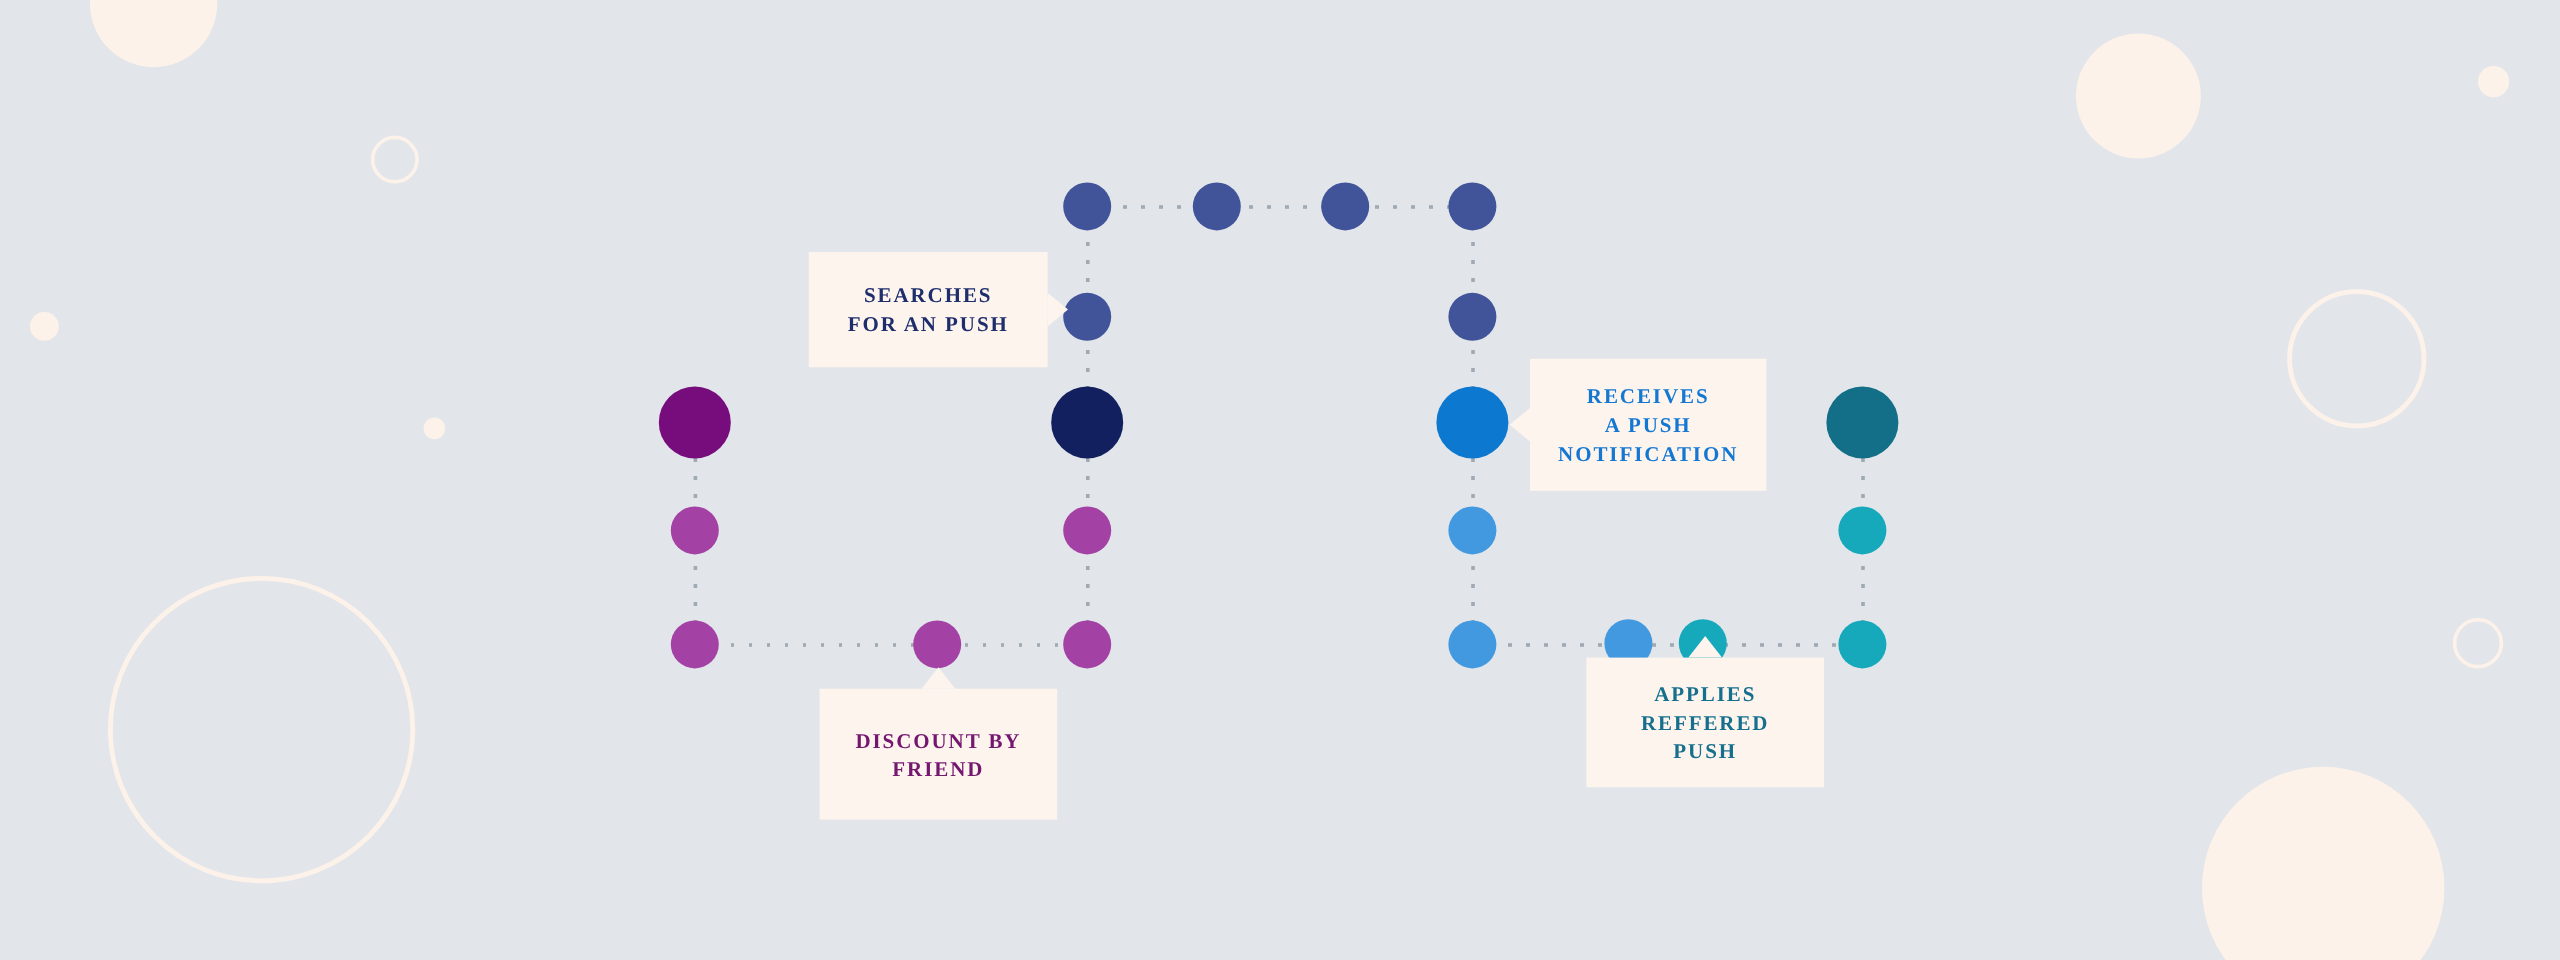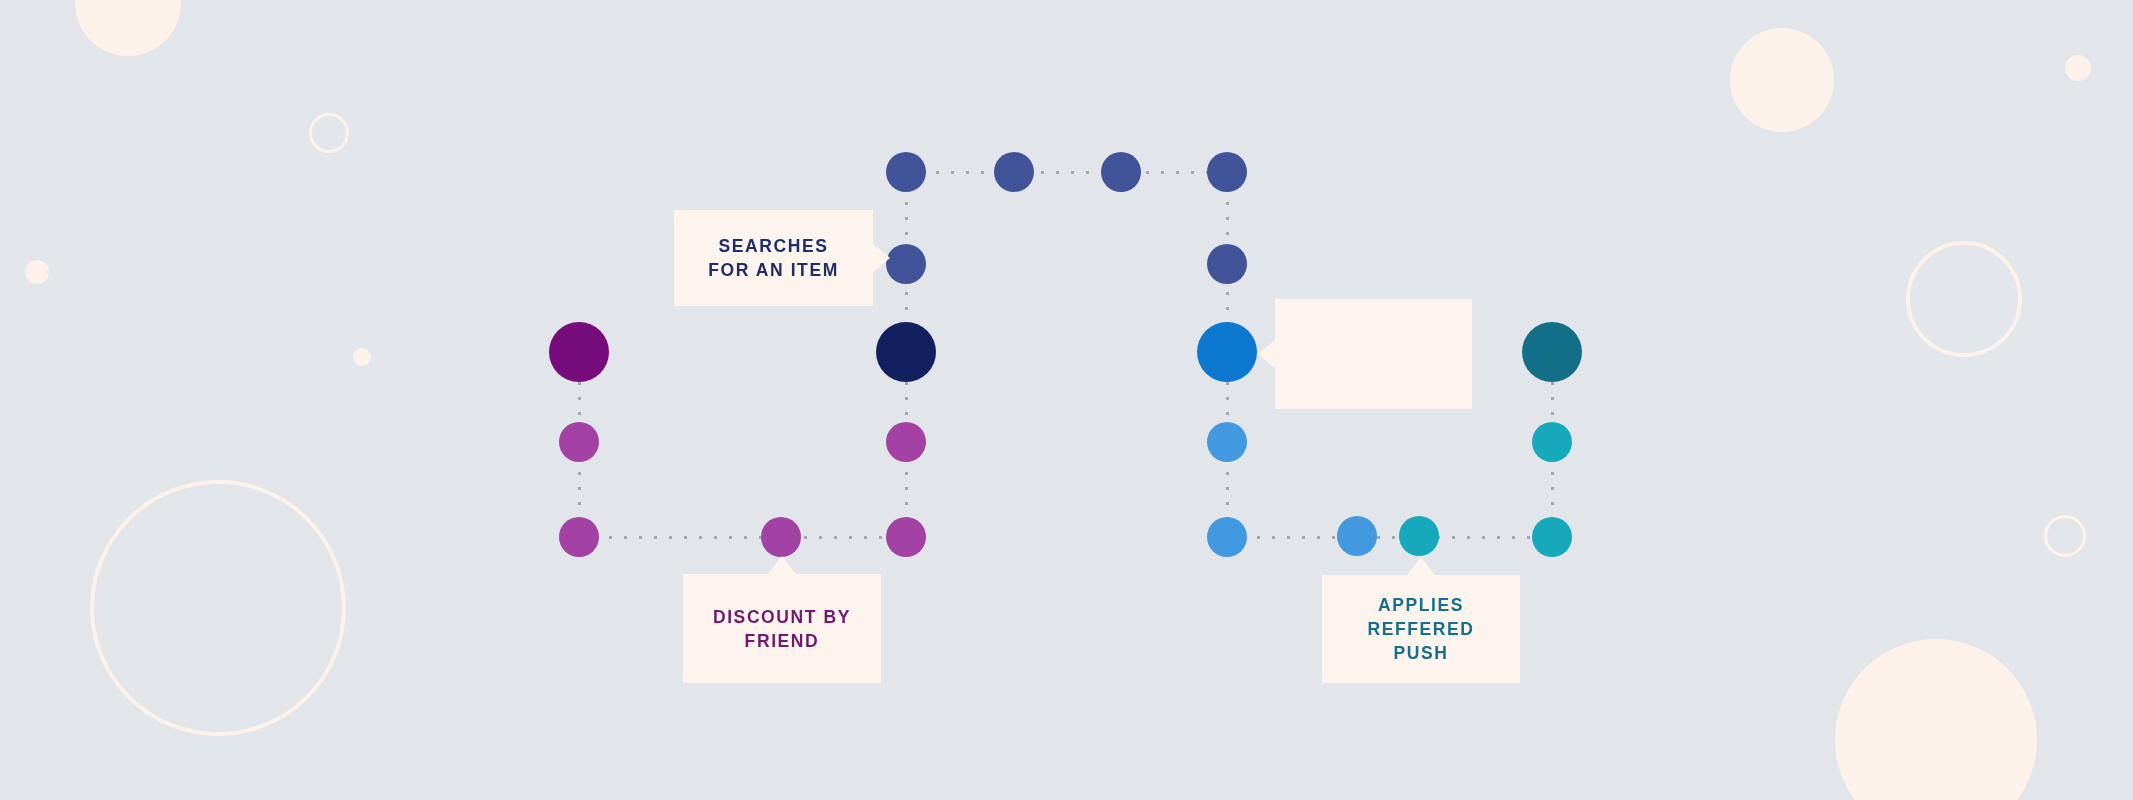--- a/index.html
+++ b/index.html
@@ -1,20 +1,20 @@
 <!DOCTYPE html>
 <html><head>
 <meta charset="utf-8">
 <style>
   html,body{margin:0;padding:0;}
   body{background:#e2e6ea;}
   .canvas{
     position:relative;
     overflow:hidden;
-    font-family:Liberation Sans, sans-serif;
+    font-family:Liberation Serif, serif;
   }
   .decor{position:absolute;border-radius:50%;}
   .decor.filled{background:var(--cream);}
   .decor.outline{border-style:solid;border-color:var(--cream);background:transparent;box-sizing:border-box;}
   .seg{position:absolute;}
   .dot{position:absolute;border-radius:50%;}
   .callout{
     position:absolute;
     display:flex;align-items:center;justify-content:center;
     text-align:center;
@@ -82,34 +82,39 @@
       <div class="dot" style="left: 1399px; top: 516px; height: 40px; width: 40px; background: rgb(22, 168, 187);"></div>
       <div class="dot" style="left: 1532px; top: 517px; height: 40px; width: 40px; background: rgb(22, 168, 187);"></div>
       <div class="dot" style="left: 1532px; top: 422px; height: 40px; width: 40px; background: rgb(22, 168, 187);"></div>
       <div class="dot" style="left: 1522px; top: 322px; height: 60px; width: 60px; background: rgb(19, 111, 135);"></div>
     </div>
   <div>
       <div class="callout" style="left: 674px; top: 210px; width: 199px; height: 96px; color: rgb(30, 45, 108);">
         <div class="tail right"></div>
         <div class="lines">
           <span>SEARCHES</span>
-          <span>FOR AN ITEM</span>
+          <span>FOR AN PUSH</span>
         </div>
       </div>
       <div class="callout" style="left: 1275px; top: 299px; width: 197px; height: 110px; color: rgb(20, 120, 210);">
         <div class="tail left"></div>
+        <div class="lines">
+          <span>RECEIVES</span>
+          <span>A PUSH</span>
+          <span>NOTIFICATION</span>
+        </div>
       </div>
       <div class="callout" style="left: 683px; top: 574px; width: 198px; height: 109px; color: rgb(115, 23, 111);">
         <div class="tail up" style="left: 50%;"></div>
         <div class="lines">
           <span>DISCOUNT BY</span>
           <span>FRIEND</span>
         </div>
       </div>
-      <div class="callout" style="left: 1322px; top: 575px; width: 198px; height: 108px; color: rgb(22, 111, 141);">
+      <div class="callout" style="left: 1322px; top: 548px; width: 198px; height: 108px; color: rgb(22, 111, 141);">
         <div class="tail up" style="left: 50%;"></div>
         <div class="lines">
           <span>APPLIES</span>
           <span>REFFERED</span>
           <span>PUSH</span>
         </div>
       </div>
     </div>
 </div>
 

